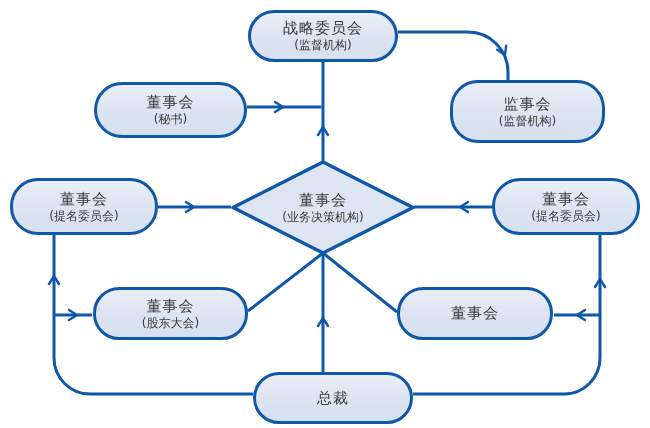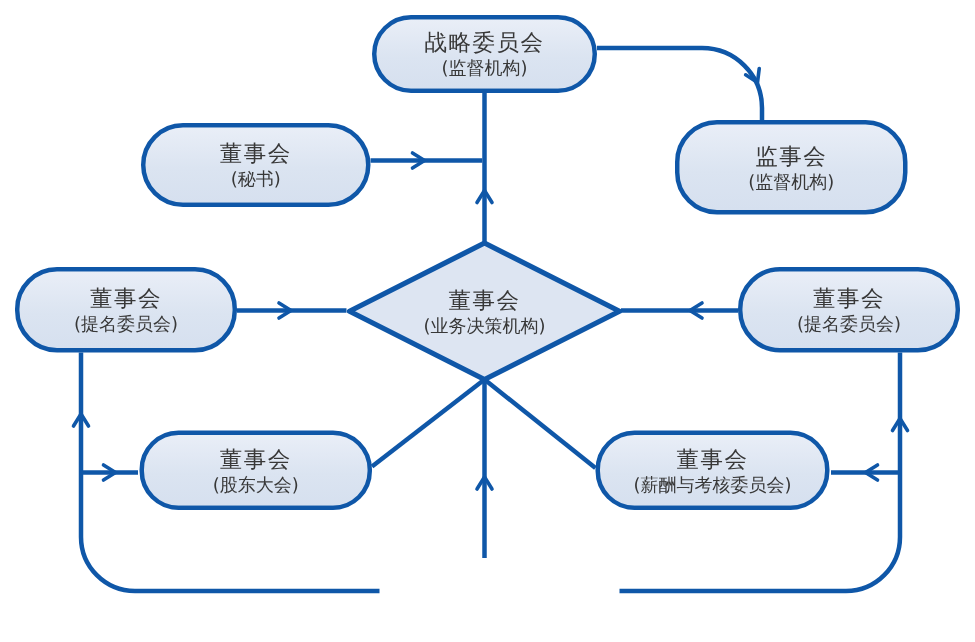--- a/index.html
+++ b/index.html
@@ -86,22 +86,24 @@
     <div class="sub">(提名委员会)</div>
   </div>
 
   <div class="node" style="left:93px;top:287px;width:155px;height:53px;border-radius:26px;">
     <div class="title">董事会</div>
     <div class="sub">(股东大会)</div>
   </div>
 
   <div class="node" style="left:397px;top:287px;width:156px;height:53px;border-radius:26px;">
     <div class="title">董事会</div>
-    <div class="sub">(薪酬与考核委员会)</div>
   </div>
 
+  <div class="node" style="left:253px;top:372px;width:160px;height:52px;border-radius:26px;">
+    <div class="title">总裁</div>
+  </div>
 
   <div class="diamond-label" style="left:233px;top:171px;width:180px;height:73px;">
     <div class="title">董事会</div>
     <div class="sub">(业务决策机构)</div>
   </div>
 
 </div>
 
 </body></html>

